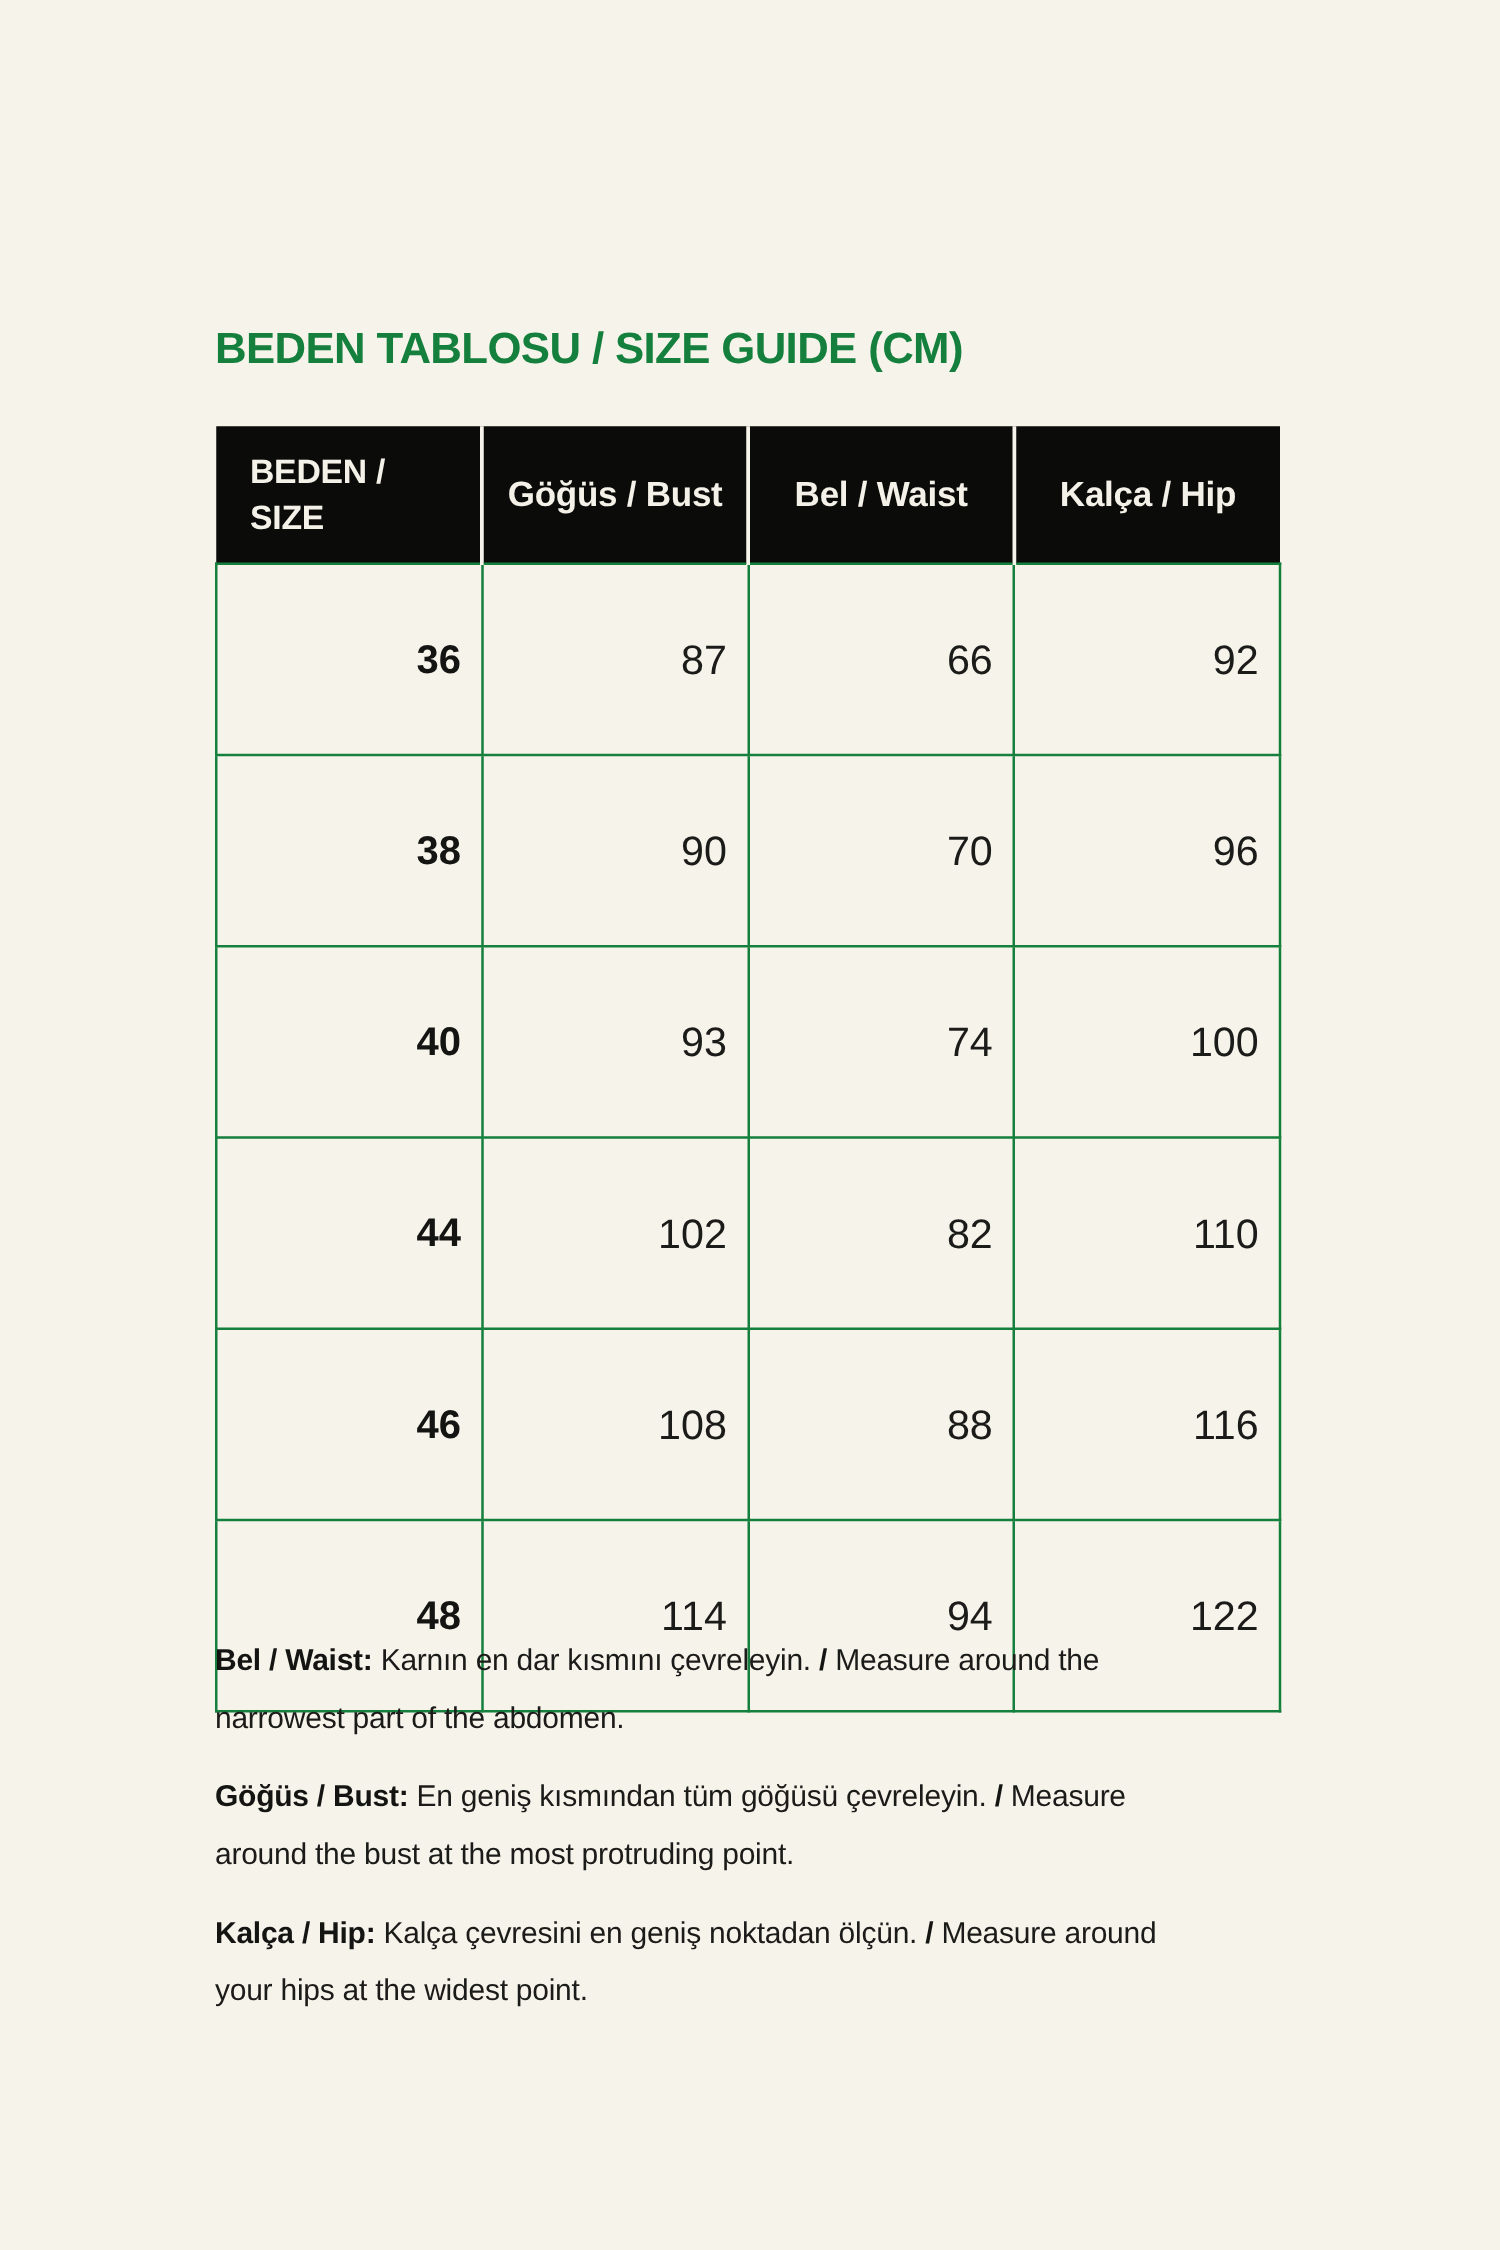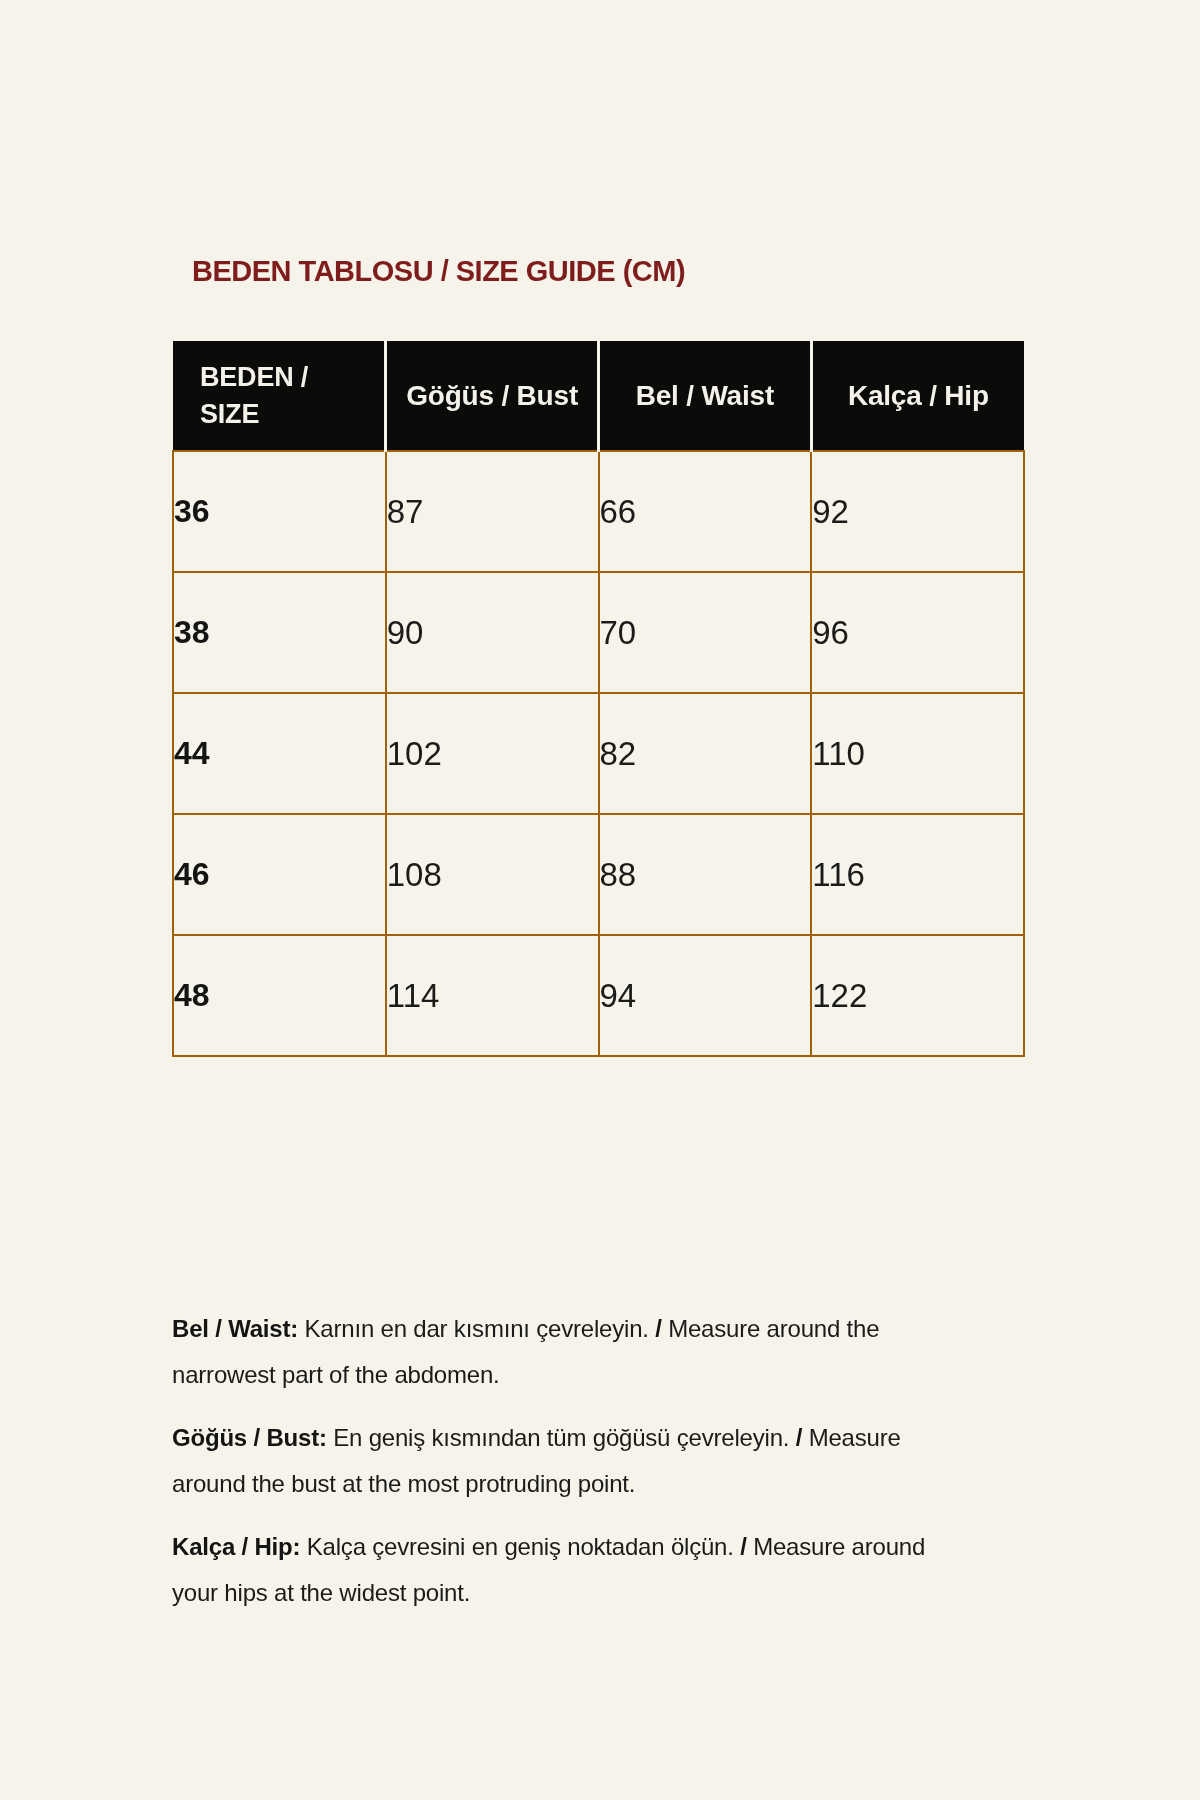--- a/index.html
+++ b/index.html
@@ -13,26 +13,25 @@
     height: 1800px;
     background: #F6F3EA;
     font-family: "Liberation Sans", sans-serif;
     color: #1B1B19;
     overflow: hidden;
   }
   .page-title {
     position: absolute;
     left: 172px;
     top: 236px;
-    font-size: 29px;
+    font-size: 35px;
     font-weight: 700;
     letter-spacing: -0.5px;
-    color: #7f1d1d;
+    color: #15803d;
     white-space: nowrap;
-    margin-left: 20px;
   }
   table.size-table {
     position: absolute;
     left: 172px;
     top: 341px;
     width: 853px;
     border-collapse: collapse;
     table-layout: fixed;
   }
   .size-table col { width: 25%; }
@@ -53,27 +52,27 @@
   }
   .size-table th.th-size {
     text-align: left;
     padding-left: 27px;
     padding-right: 30px;
     line-height: 1.35;
     font-size: 27px;
   }
   .size-table td {
     height: 119px;
-    border: 2px solid #a16207;
-    text-align: left;
+    border: 2px solid #15803d;
+    text-align: right;
     vertical-align: middle;
     font-size: 33px;
     font-weight: 400;
     color: #1B1B19;
-    padding: 0;
+    padding: 16px;
   }
   .size-table td.td-size {
     font-size: 32px;
     font-weight: 700;
     color: #141412;
   }
   .notes {
     position: absolute;
     left: 172px;
     top: 1306px;
@@ -118,20 +117,26 @@
         <td>66</td>
         <td>92</td>
       </tr>
       <tr>
         <td class="td-size">38</td>
         <td>90</td>
         <td>70</td>
         <td>96</td>
       </tr>
       <tr>
+        <td class="td-size">40</td>
+        <td>93</td>
+        <td>74</td>
+        <td>100</td>
+      </tr>
+      <tr>
         <td class="td-size">44</td>
         <td>102</td>
         <td>82</td>
         <td>110</td>
       </tr>
       <tr>
         <td class="td-size">46</td>
         <td>108</td>
         <td>88</td>
         <td>116</td>

